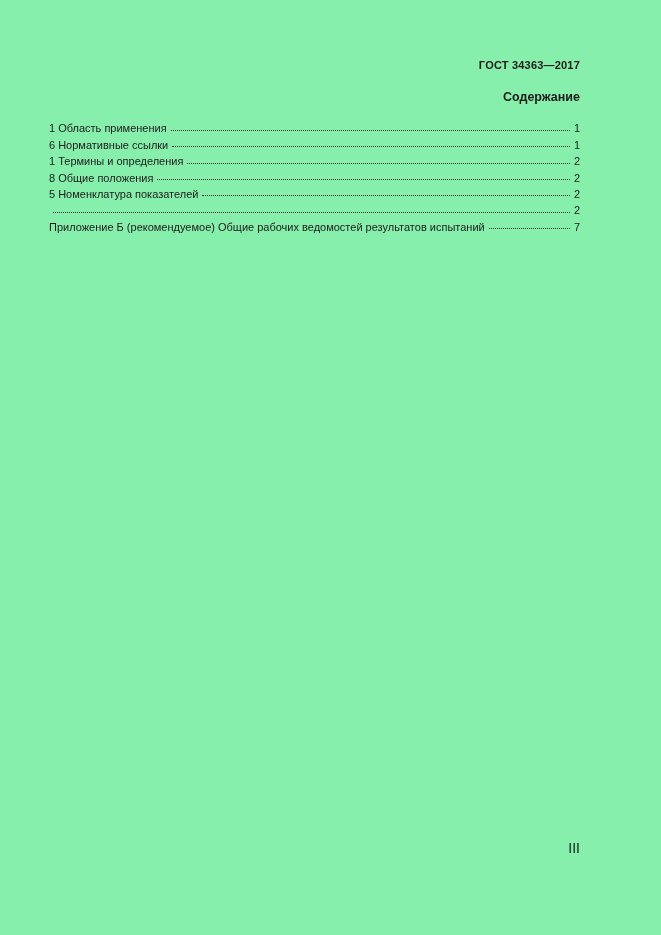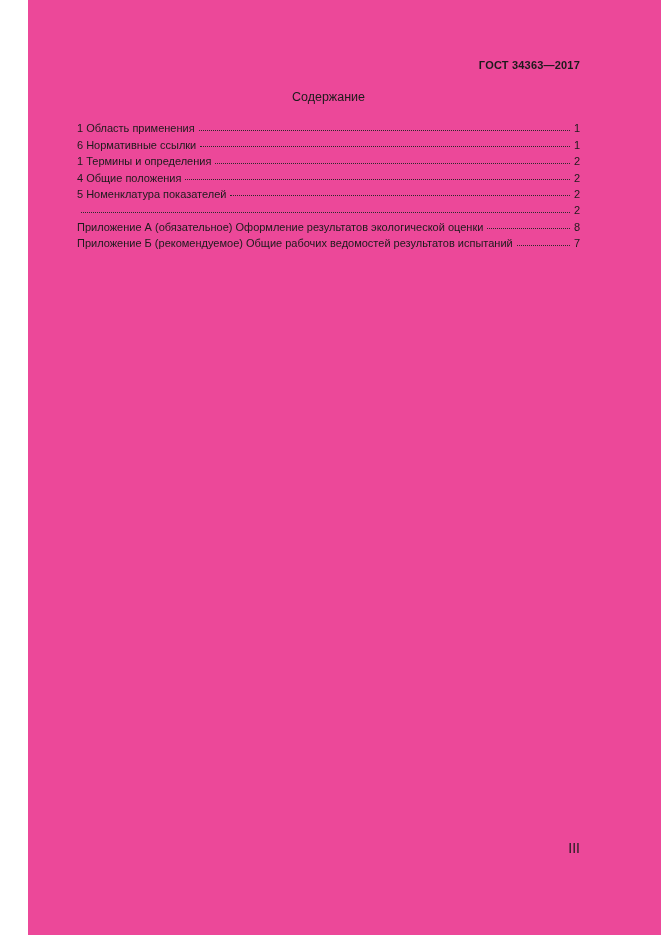--- a/index.html
+++ b/index.html
@@ -11,41 +11,40 @@
       width: 661px;
       height: 935px;
       position: relative;
       font-family: "Liberation Sans", sans-serif;
       color: #1b1b1b;
       overflow: hidden;
     }
     .page {
       position: absolute;
       inset: 0;
-      background: #ec4899;
-      margin-left: 28px;
+      background: #86efac;
     }
     .doc-header {
       position: absolute;
       top: 59px;
       left: 49px;
       right: 81px;
       text-align: right;
       font-size: 11px;
       font-weight: bold;
       letter-spacing: 0.2px;
     }
     .doc-title {
       position: absolute;
       top: 90px;
       left: 49px;
       right: 81px;
-      text-align: center;
+      text-align: right;
       font-size: 12.5px;
-      font-weight: normal;
+      font-weight: bold;
     }
     .toc {
       position: absolute;
       top: 118px;
       left: 49px;
       right: 81px;
       font-size: 11px;
     }
     .toc-row {
       display: flex;
@@ -97,41 +96,36 @@
       <span class="toc-page">1</span>
     </div>
 
     <div class="toc-row">
       <span class="toc-label">1 Термины и определения</span>
       <span class="toc-leader"></span>
       <span class="toc-page">2</span>
     </div>
 
     <div class="toc-row">
-      <span class="toc-label">4 Общие положения</span>
+      <span class="toc-label">8 Общие положения</span>
       <span class="toc-leader"></span>
       <span class="toc-page">2</span>
     </div>
 
     <div class="toc-row">
       <span class="toc-label">5 Номенклатура показателей</span>
       <span class="toc-leader"></span>
       <span class="toc-page">2</span>
     </div>
 
     <div class="toc-row">
       <span class="toc-leader"></span>
       <span class="toc-page">2</span>
     </div>
 
-    <div class="toc-row">
-      <span class="toc-label">Приложение А (обязательное) Оформление результатов экологической оценки</span>
-      <span class="toc-leader"></span>
-      <span class="toc-page">8</span>
-    </div>
 
     <div class="toc-row">
       <span class="toc-label">Приложение Б (рекомендуемое) Общие рабочих ведомостей результатов испытаний</span>
       <span class="toc-leader"></span>
       <span class="toc-page">7</span>
     </div>
 
   </div>
 
   <div class="page-number">III</div>

